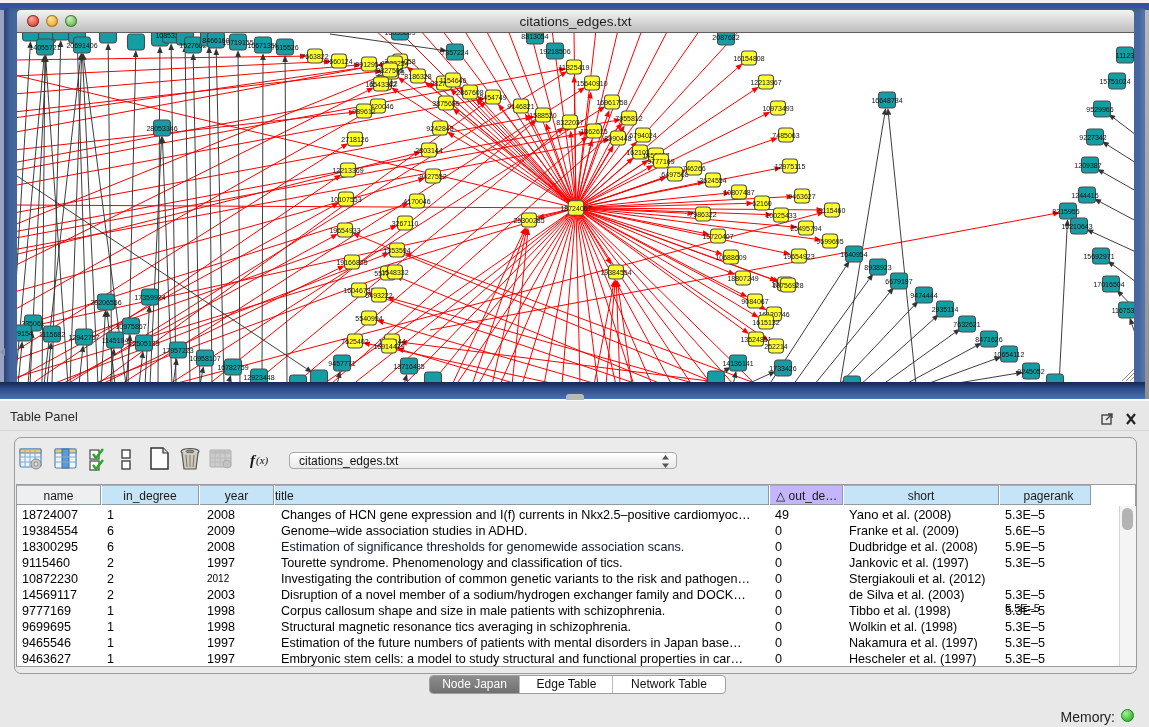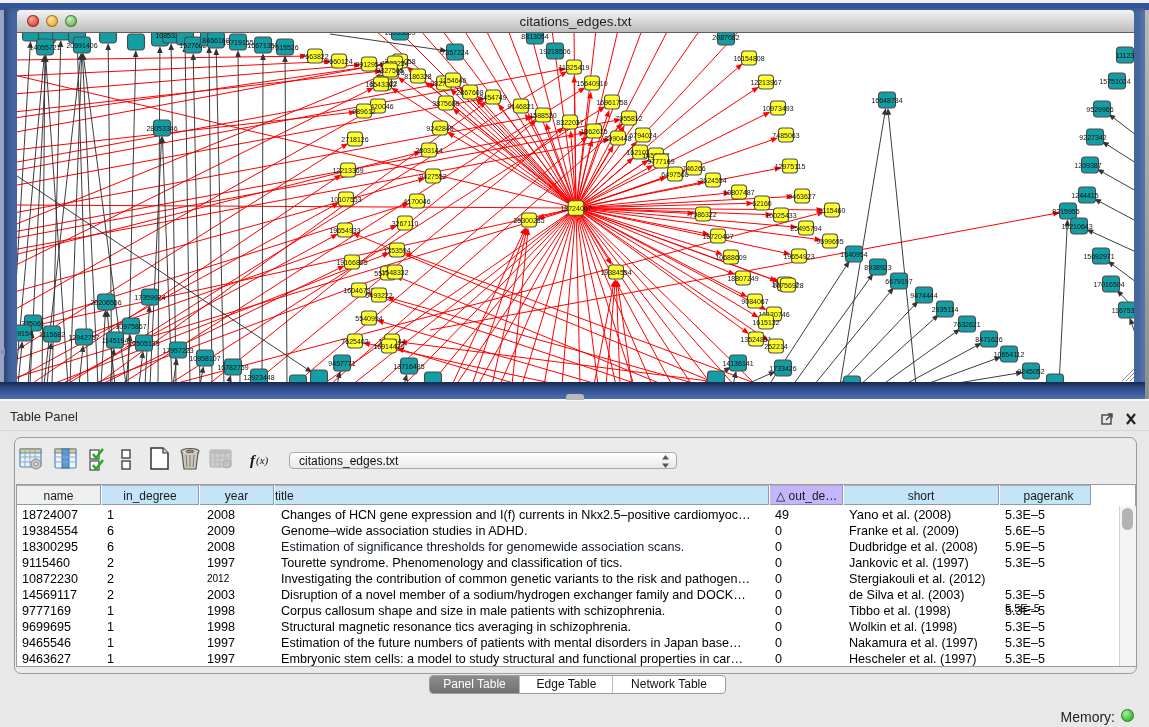--- a/index.html
+++ b/index.html
@@ -846,18 +846,18 @@
 <div style="position:absolute;left:207px;top:651px;width:70px;height:16px;font-size:12.6px;line-height:16px;color:#000;white-space:nowrap;overflow:hidden">1997</div>
 <div style="position:absolute;left:281px;top:651px;width:490px;height:16px;font-size:12.6px;line-height:16px;color:#000;white-space:nowrap;overflow:hidden">Embryonic stem cells: a model to study structural and functional properties in car…</div>
 <div style="position:absolute;left:775px;top:651px;width:66px;height:16px;font-size:12.6px;line-height:16px;color:#000;white-space:nowrap;overflow:hidden">0</div>
 <div style="position:absolute;left:849px;top:651px;width:150px;height:16px;font-size:12.6px;line-height:16px;color:#000;white-space:nowrap;overflow:hidden">Hescheler et al. (1997)</div>
 <div style="position:absolute;left:1005px;top:651px;width:86px;height:16px;font-size:12.6px;line-height:16px;color:#000;white-space:nowrap;overflow:hidden">5.3E–5</div>
 
 <div class="abs" style="left:1119px;top:506px;width:16px;height:160px;background:#f4f4f4;border-left:1px solid #d5d5d5"></div>
 <div class="abs" style="left:1122px;top:508px;width:11px;height:22px;background:#b3b3b3;border-radius:6px"></div>
 
 <div class="abs" style="left:429px;top:675px;width:295px;height:17px;border:1px solid #9e9e9e;border-radius:4px;background:#fff;overflow:hidden;font-size:12px">
-<div style="position:absolute;left:0;top:0;width:89px;height:17px;background:linear-gradient(#8d8d8d,#707070);color:#fff;text-align:center;line-height:17px">Panel Table</div>
+<div style="position:absolute;left:0;top:0;width:89px;height:17px;background:linear-gradient(#8d8d8d,#707070);color:#fff;text-align:center;line-height:17px">Node Japan</div>
 <div style="position:absolute;left:89px;top:0;width:93px;height:17px;border-left:1px solid #bbb;text-align:center;line-height:17px;color:#111">Edge Table</div>
 <div style="position:absolute;left:182px;top:0;width:112px;height:17px;border-left:1px solid #bbb;text-align:center;line-height:17px;color:#111">Network Table</div>
 </div>
 
 <div class="abs" style="left:1040px;top:709px;width:75px;font-size:14px;text-align:right;color:#222">Memory: OK</div>
 <div class="abs" style="left:1121px;top:709px;width:11px;height:11px;border-radius:50%;background:radial-gradient(circle at 35% 30%,#a8f09a,#41c23c 65%,#2f9c2b);border:1px solid #267a22"></div>
 </body></html>

